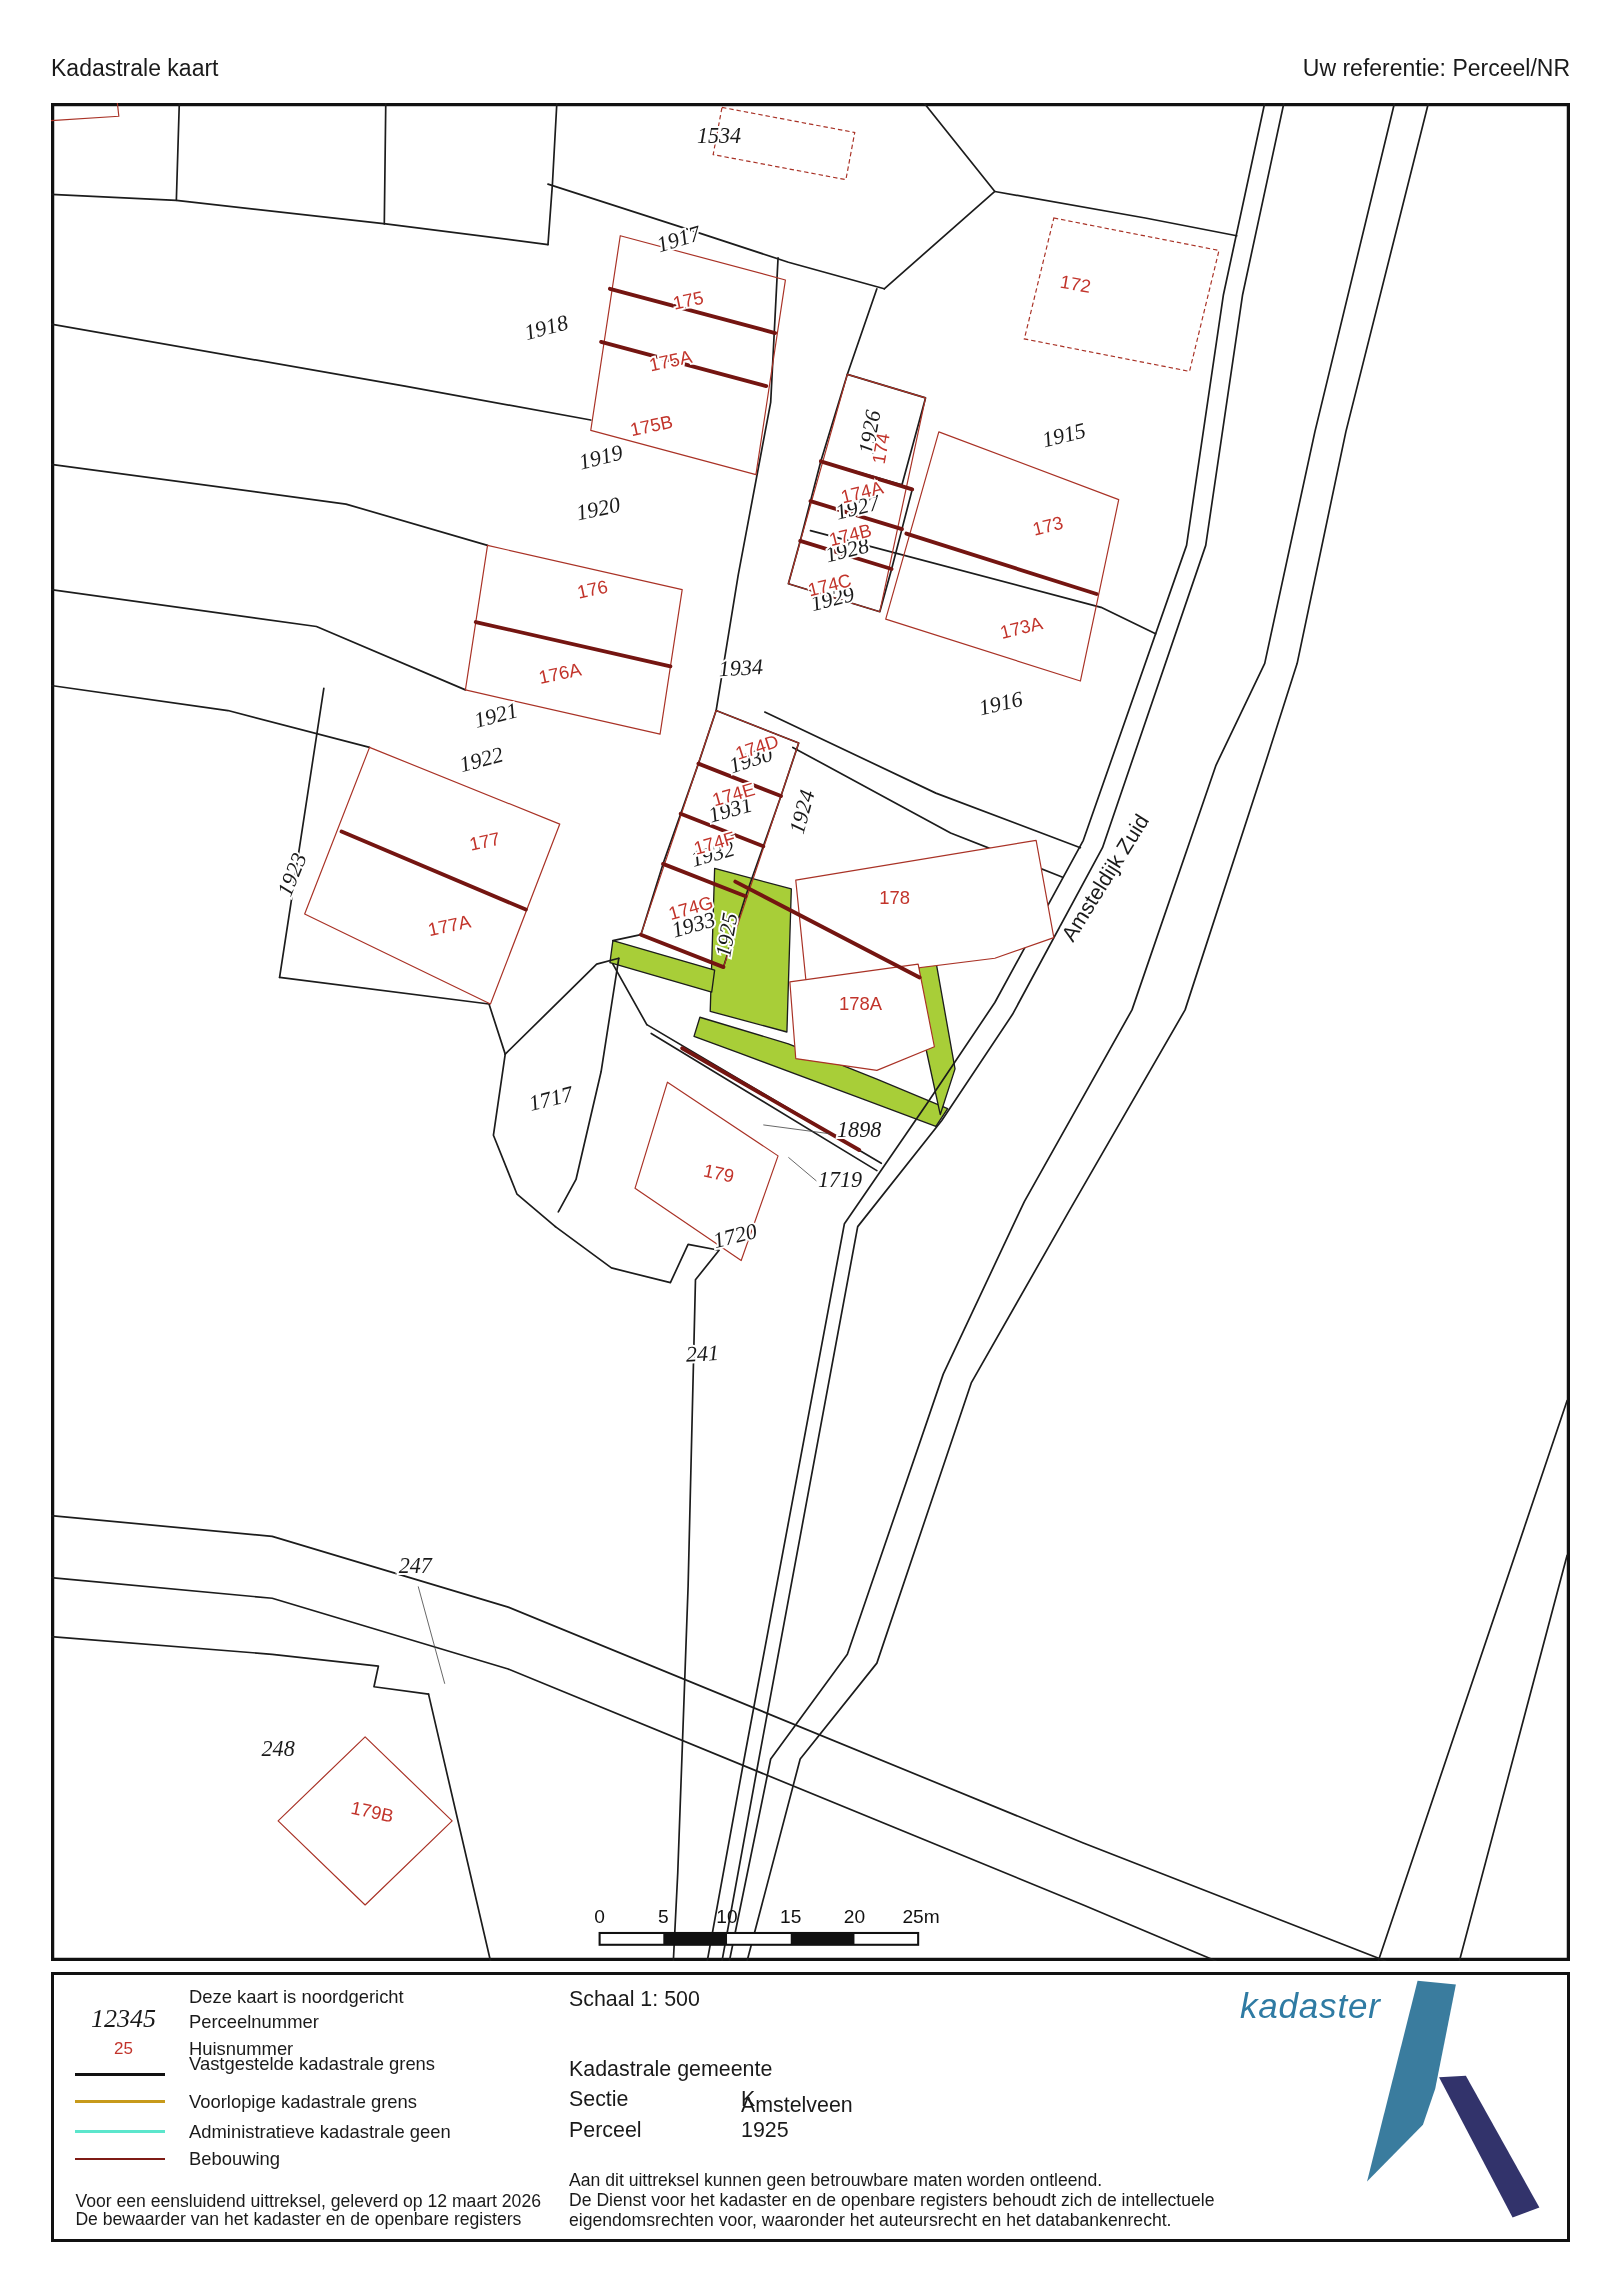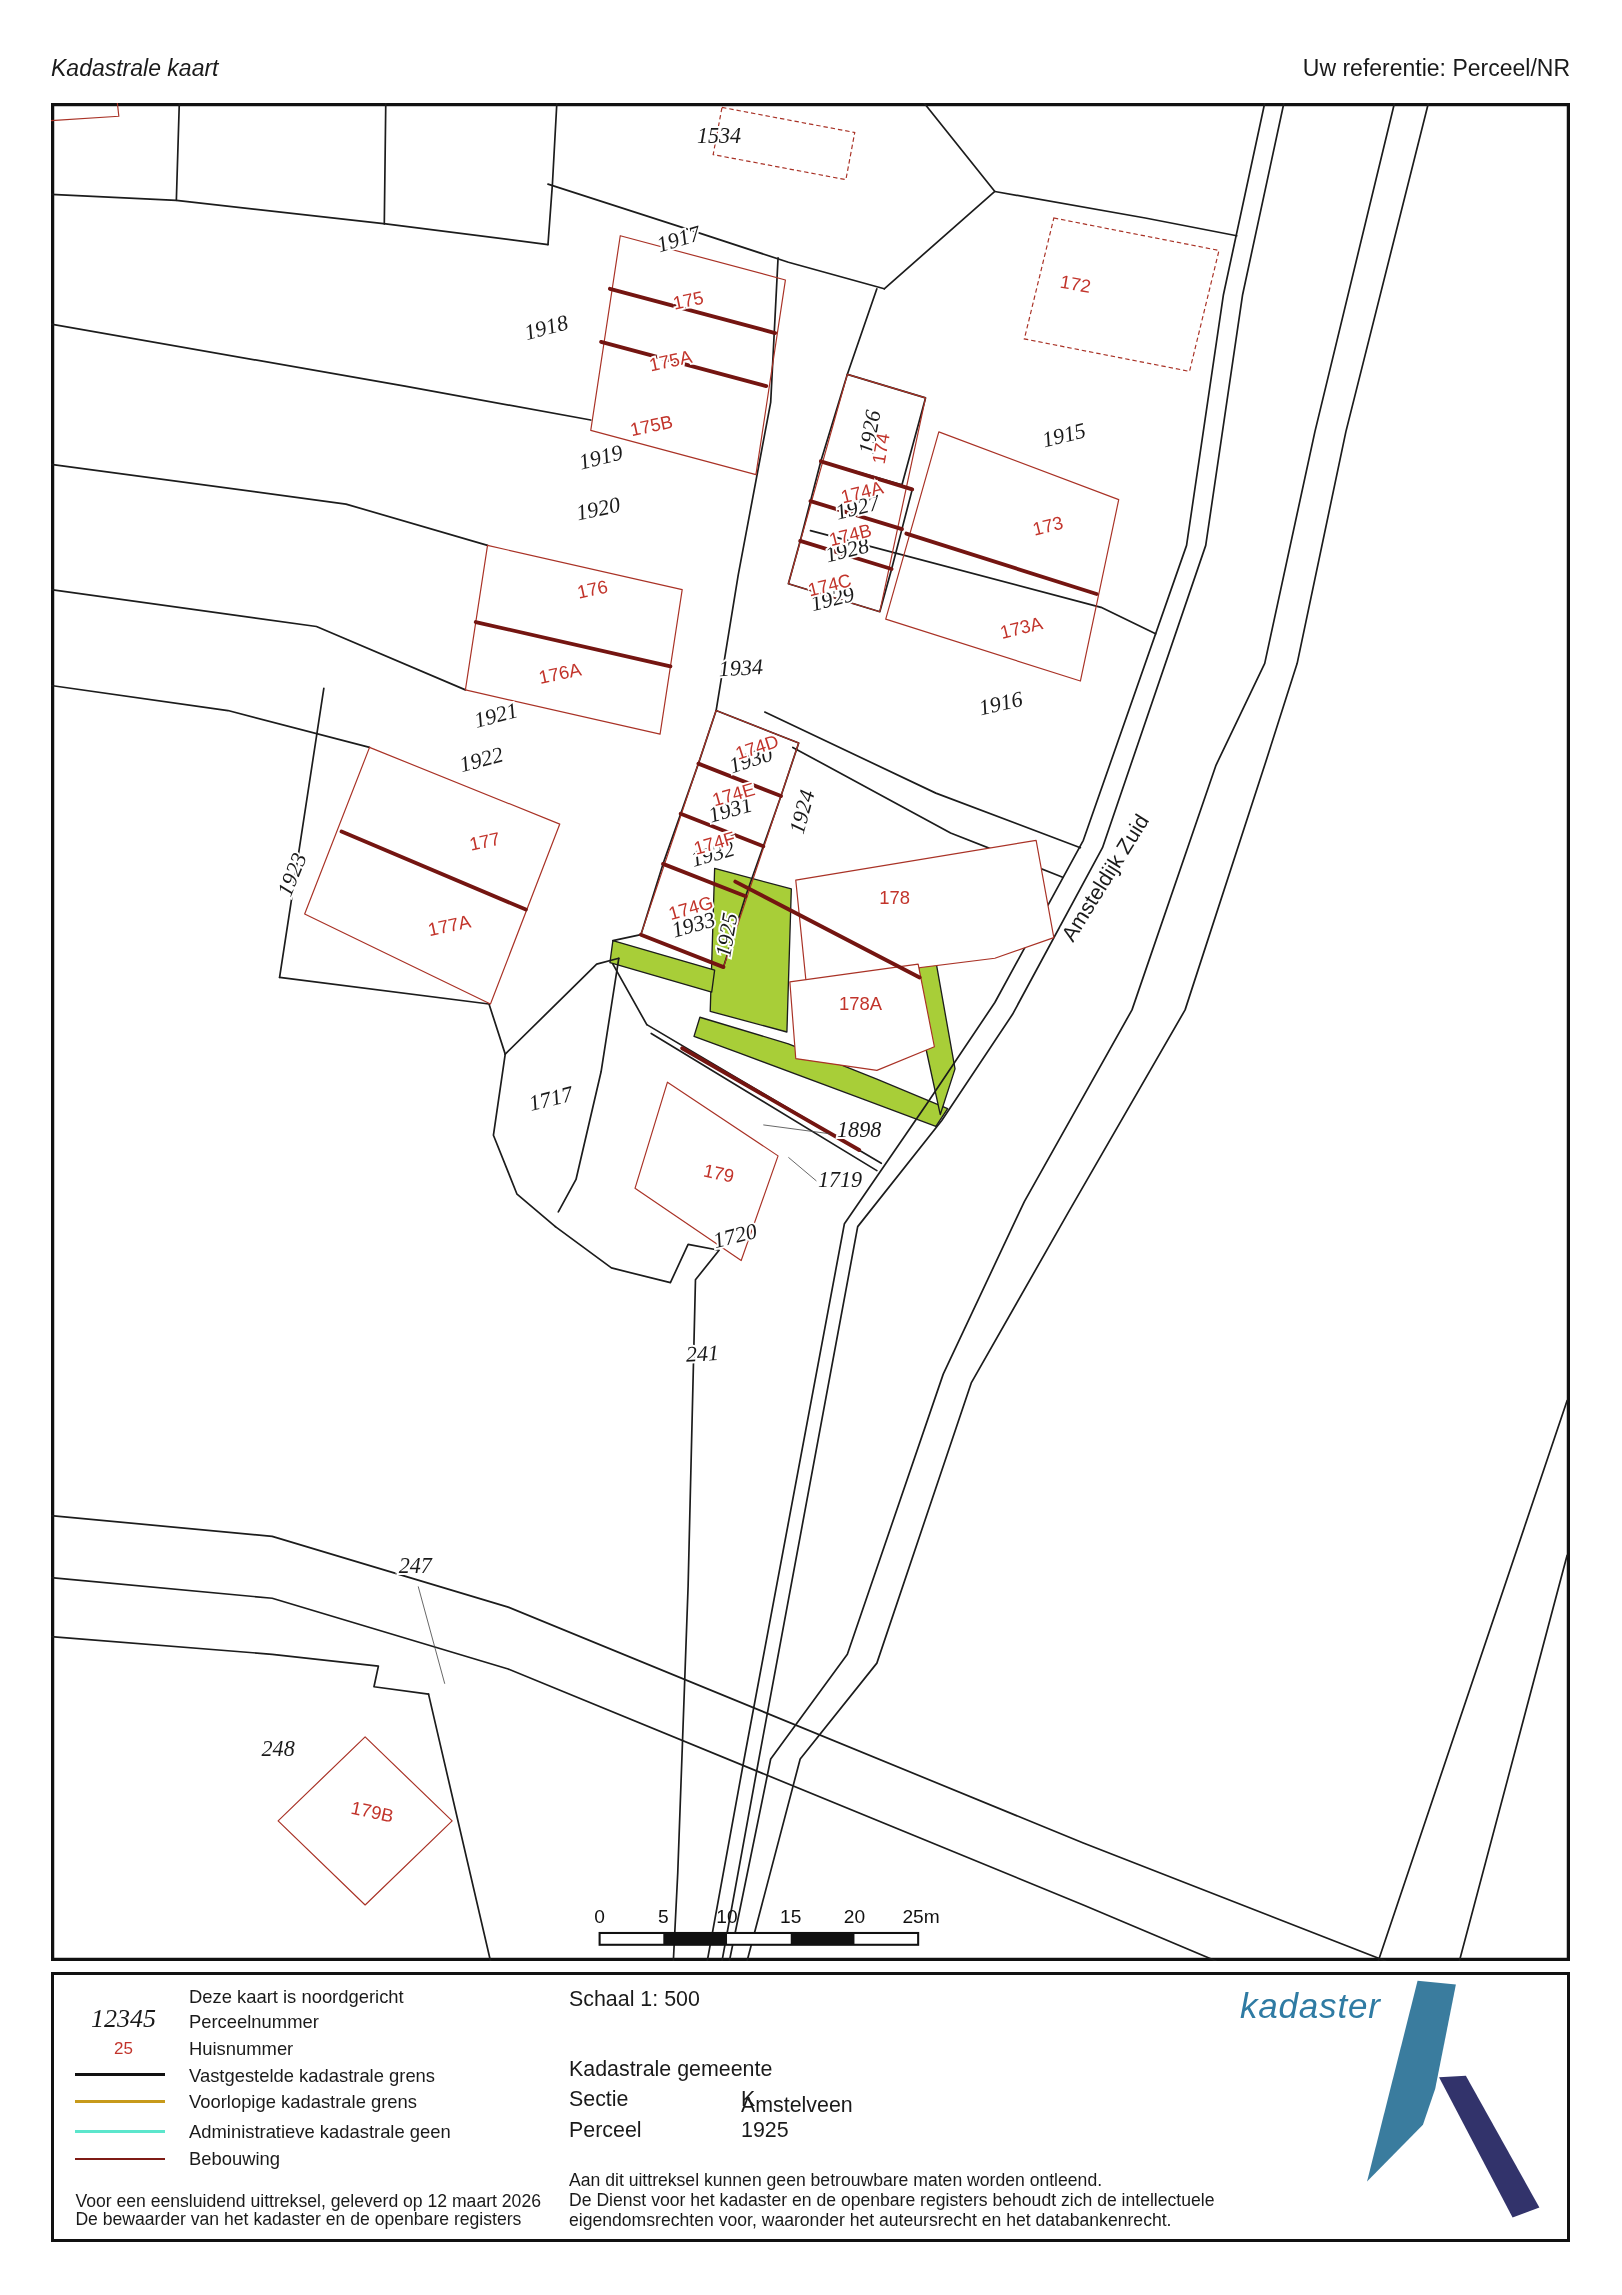--- a/index.html
+++ b/index.html
@@ -1,19 +1,19 @@
 <!DOCTYPE html>
 <html style="font-size:12.2px"><head>
 <meta charset="utf-8">
 <style>
   html,body{margin:0;padding:0;background:#fff;}
   body{width:1622px;height:2295px;position:relative;font-family:"Liberation Sans",sans-serif;color:#1a1a1a;}
   .abs{position:absolute;}
   
-  #hdr-title{left:51px;top:55px;font-size:23px;font-style:italic;}
+  #hdr-title{left:51px;top:55px;font-size:23px;}
   #hdr-ref{right:52px;top:55px;font-size:23px;}
   
   #map{left:51px;top:103px;width:1519px;height:1858px;}
   #map svg{width:100%;height:100%;display:block;}
   
   .k{fill:none;stroke:#1c1c1c;stroke-width:1.15;stroke-linejoin:round;stroke-linecap:round;}
   .frame{fill:none;stroke:#111;stroke-width:2.2;}
   .b{fill:none;stroke:#a93226;stroke-width:0.8;stroke-linejoin:round;}
   .bw{fill:#fff;stroke:#a93226;stroke-width:0.8;stroke-linejoin:round;}
   .bd{fill:none;stroke:#a93226;stroke-width:0.8;stroke-dasharray:3 2;}
@@ -210,21 +210,21 @@
 <div class="abs" id="panel">
   <div class="abs leg-lab" style="top:10.7px;">Deze kaart is noordgericht</div>
 
   <div class="abs leg-num" style="top:29px;font:italic 26px 'Liberation Serif',serif;">12345</div>
   <div class="abs leg-lab" style="top:36px;">Perceelnummer</div>
 
   <div class="abs leg-num" style="top:64px;font-size:17px;color:#c2342b;">25</div>
   <div class="abs leg-lab" style="top:63px;">Huisnummer</div>
 
   <div class="abs leg-sym" style="top:98px;background:#111111;"></div>
-  <div class="abs leg-lab" style="top:90px;">Vastgestelde kadastrale grens</div>
+  <div class="abs leg-lab" style="top:78px;">Vastgestelde kadastrale grens</div>
 
   <div class="abs leg-sym" style="top:125px;background:#c79a1b;"></div>
   <div class="abs leg-lab" style="top:116px;">Voorlopige kadastrale grens</div>
 
   <div class="abs leg-sym" style="top:155px;background:#5ce6cc;"></div>
   <div class="abs leg-lab" style="top:146px;">Administratieve kadastrale geen</div>
 
   <div class="abs leg-sym" style="top:183px;background:#7e1b15;height:2.3px;"></div>
   <div class="abs leg-lab" style="top:173px;">Bebouwing</div>
 

